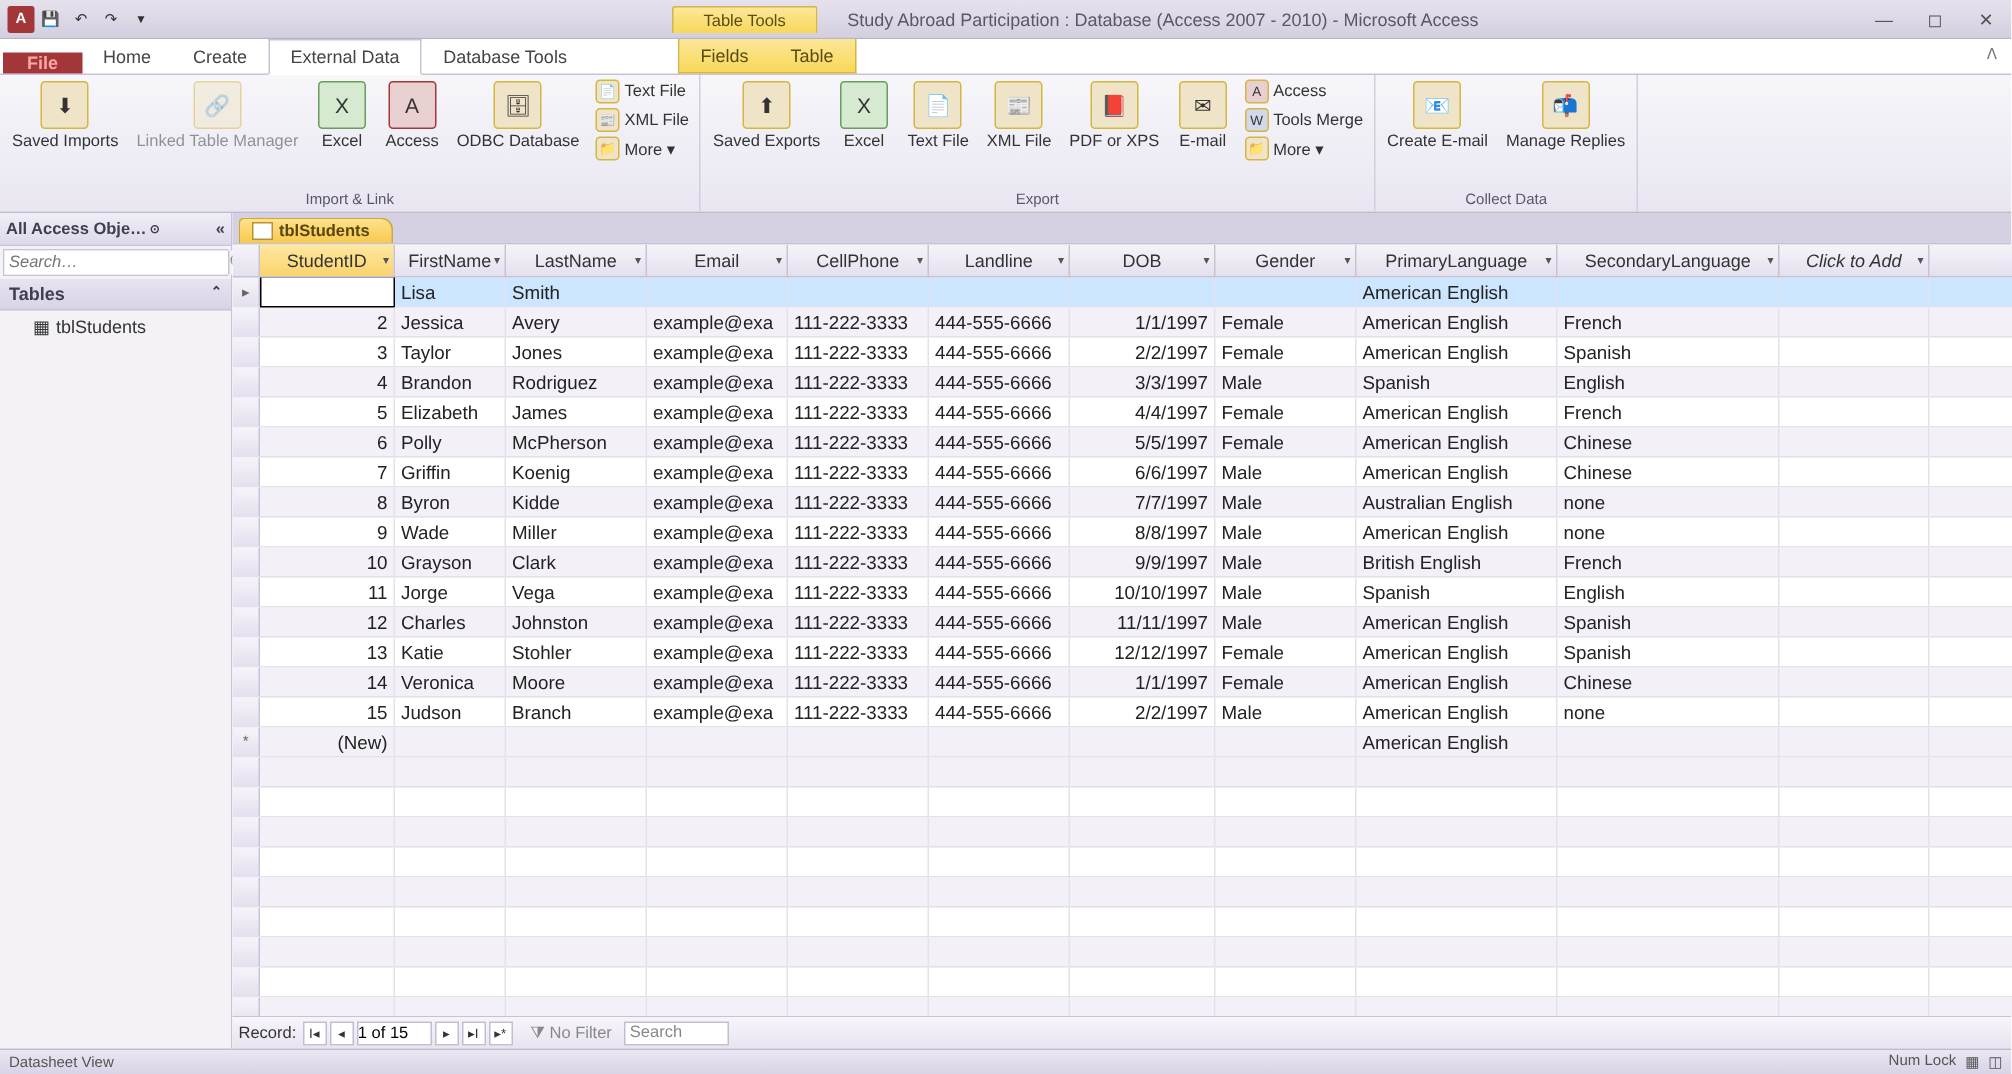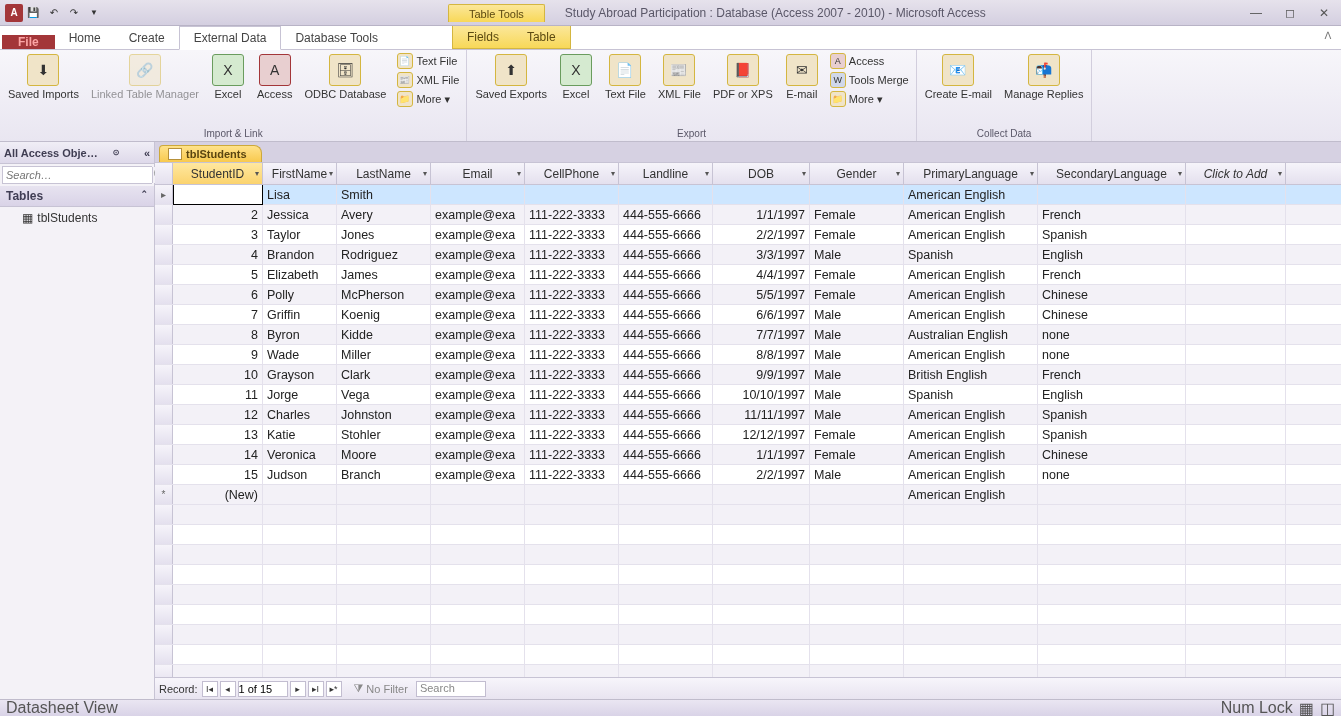--- a/index.html
+++ b/index.html
@@ -23,21 +23,21 @@
 .rgroup { border-right:1px solid #d2cedd; display:flex; flex-direction:column; padding:2px 4px 0; }
 .rgroup-body { display:flex; flex:1; align-items:flex-start; gap:4px; }
 .rbtn { display:flex; flex-direction:column; align-items:center; justify-content:flex-start; padding:2px 4px; text-align:center; min-width:42px; cursor:default; }
 .rbtn .ic { width:32px; height:32px; background:#f0e4c8; border:1px solid #d4b640; border-radius:3px; margin-bottom:2px; display:flex; align-items:center; justify-content:center; font-size:14px; }
 .rbtn.sm { flex-direction:row; min-width:0; align-items:center; white-space:nowrap; padding:1px 3px; }
 .rbtn.sm .ic { width:16px; height:16px; margin:0 3px 0 0; font-size:9px; }
 .rgroup-label { text-align:center; color:#5a5768; font-size:10px; padding:2px 0; }
 .stack { display:flex; flex-direction:column; gap:1px; }
 .workarea { position:absolute; top:142px; bottom:17px; left:0; right:0; display:flex; }
 .nav { width:155px; border-right:1px solid #c7c3d4; background:#f4f2f7; display:flex; flex-direction:column; }
-.nav-head { height:22px; background:linear-gradient(#f0eef6,#ded9ea); border-bottom:1px solid #c7c3d4; display:flex; align-items:center; padding:0 4px; font-size:11px; font-weight:bold; color:#3f3d52;gap:13px; }
+.nav-head { height:22px; background:linear-gradient(#f0eef6,#ded9ea); border-bottom:1px solid #c7c3d4; display:flex; align-items:center; padding:0 4px; font-size:11px; font-weight:bold; color:#3f3d52; }
 .nav-head .chev { margin-left:auto; }
 .search { display:flex; border:1px solid #c7c3d4; margin:2px; background:#fff; }
 .search input { flex:1; border:none; font-size:11px; font-style:italic; color:#888; padding:2px 3px; outline:none; }
 .search .mag { width:18px; display:flex; align-items:center; justify-content:center; border-left:1px solid #c7c3d4; background:#f3f1f7; }
 .nav-sub { background:linear-gradient(#e7e3f0,#d9d3e7); padding:3px 6px; font-weight:bold; color:#403e54; border-bottom:1px solid #c7c3d4; display:flex; }
 .nav-item { padding:4px 6px 4px 22px; color:#333; }
 .main { flex:1; display:flex; flex-direction:column; background:#fff; position:relative; }
 .tabrow { height:20px; background:#d6d1e2; display:flex; align-items:flex-end; padding-left:4px; }
 .doctab { background:linear-gradient(#ffe28a,#f8c94e); border:1px solid #cda93a; border-bottom:none; border-radius:4px 8px 0 0; padding:2px 14px 2px 8px; display:flex; align-items:center; font-size:11px; font-weight:bold; color:#5a4510; }
 .doctab .ic2 { width:14px; height:12px; background:#fff; border:1px solid #b7913a; margin-right:4px; }
@@ -54,21 +54,21 @@
 .cell { border-right:1px solid #e4e1ec; padding:1px 4px; overflow:hidden; white-space:nowrap; font-size:12.5px; color:#222; display:flex; align-items:center; }
 .cell.r { justify-content:flex-end; }
 .cell.edit { background:#fff; border:1px solid #000; margin:-1px 0; }
 .c0{width:90px}.c1{width:74px}.c2{width:94px}.c3{width:94px}.c4{width:94px}.c5{width:94px}.c6{width:97px}.c7{width:94px}.c8{width:134px}.c9{width:148px}.c10{width:100px}
 .recnav { height:22px; border-top:1px solid #c7c3d4; background:linear-gradient(#f7f5fb,#e8e4f0); display:flex; align-items:center; font-size:11px; padding:0 4px; gap:2px; }
 .recnav .lbl { margin-right:2px; }
 .recnav .nb { width:16px; height:16px; border:1px solid #c2bdd0; background:#fff; display:flex; align-items:center; justify-content:center; font-size:9px; cursor:default; }
 .recnav input { width:50px; height:16px; border:1px solid #c2bdd0; font-size:11px; }
 .recnav .filt { margin-left:10px; color:#888; display:flex; align-items:center; gap:3px; }
 .recnav .sbox { width:70px; height:16px; border:1px solid #c2bdd0; background:#fff; padding:0 3px; color:#888; margin-left:6px; }
-.status { position:absolute; bottom:0; left:0; right:0; height:17px; background:linear-gradient(#eae6f2,#d9d3e7); border-top:1px solid #c0bccc; font-size:16px; display:flex; align-items:center; padding:0 6px; color:#555; }
+.status { position:absolute; bottom:0; left:0; right:0; height:17px; background:linear-gradient(#eae6f2,#d9d3e7); border-top:1px solid #c0bccc; font-size:10px; display:flex; align-items:center; padding:0 6px; color:#555; }
 .status .r { margin-left:auto; display:flex; gap:6px; }
 .collapse-chev { width:14px; text-align:center; position:absolute; right:6px; top:30px; color:#777; font-size:10px; }
 </style>
 </head>
 <body>
 
 <div class="titlebar">
   <div class="qat">
     <span class="app-icon">A</span>
     <span>💾</span>

